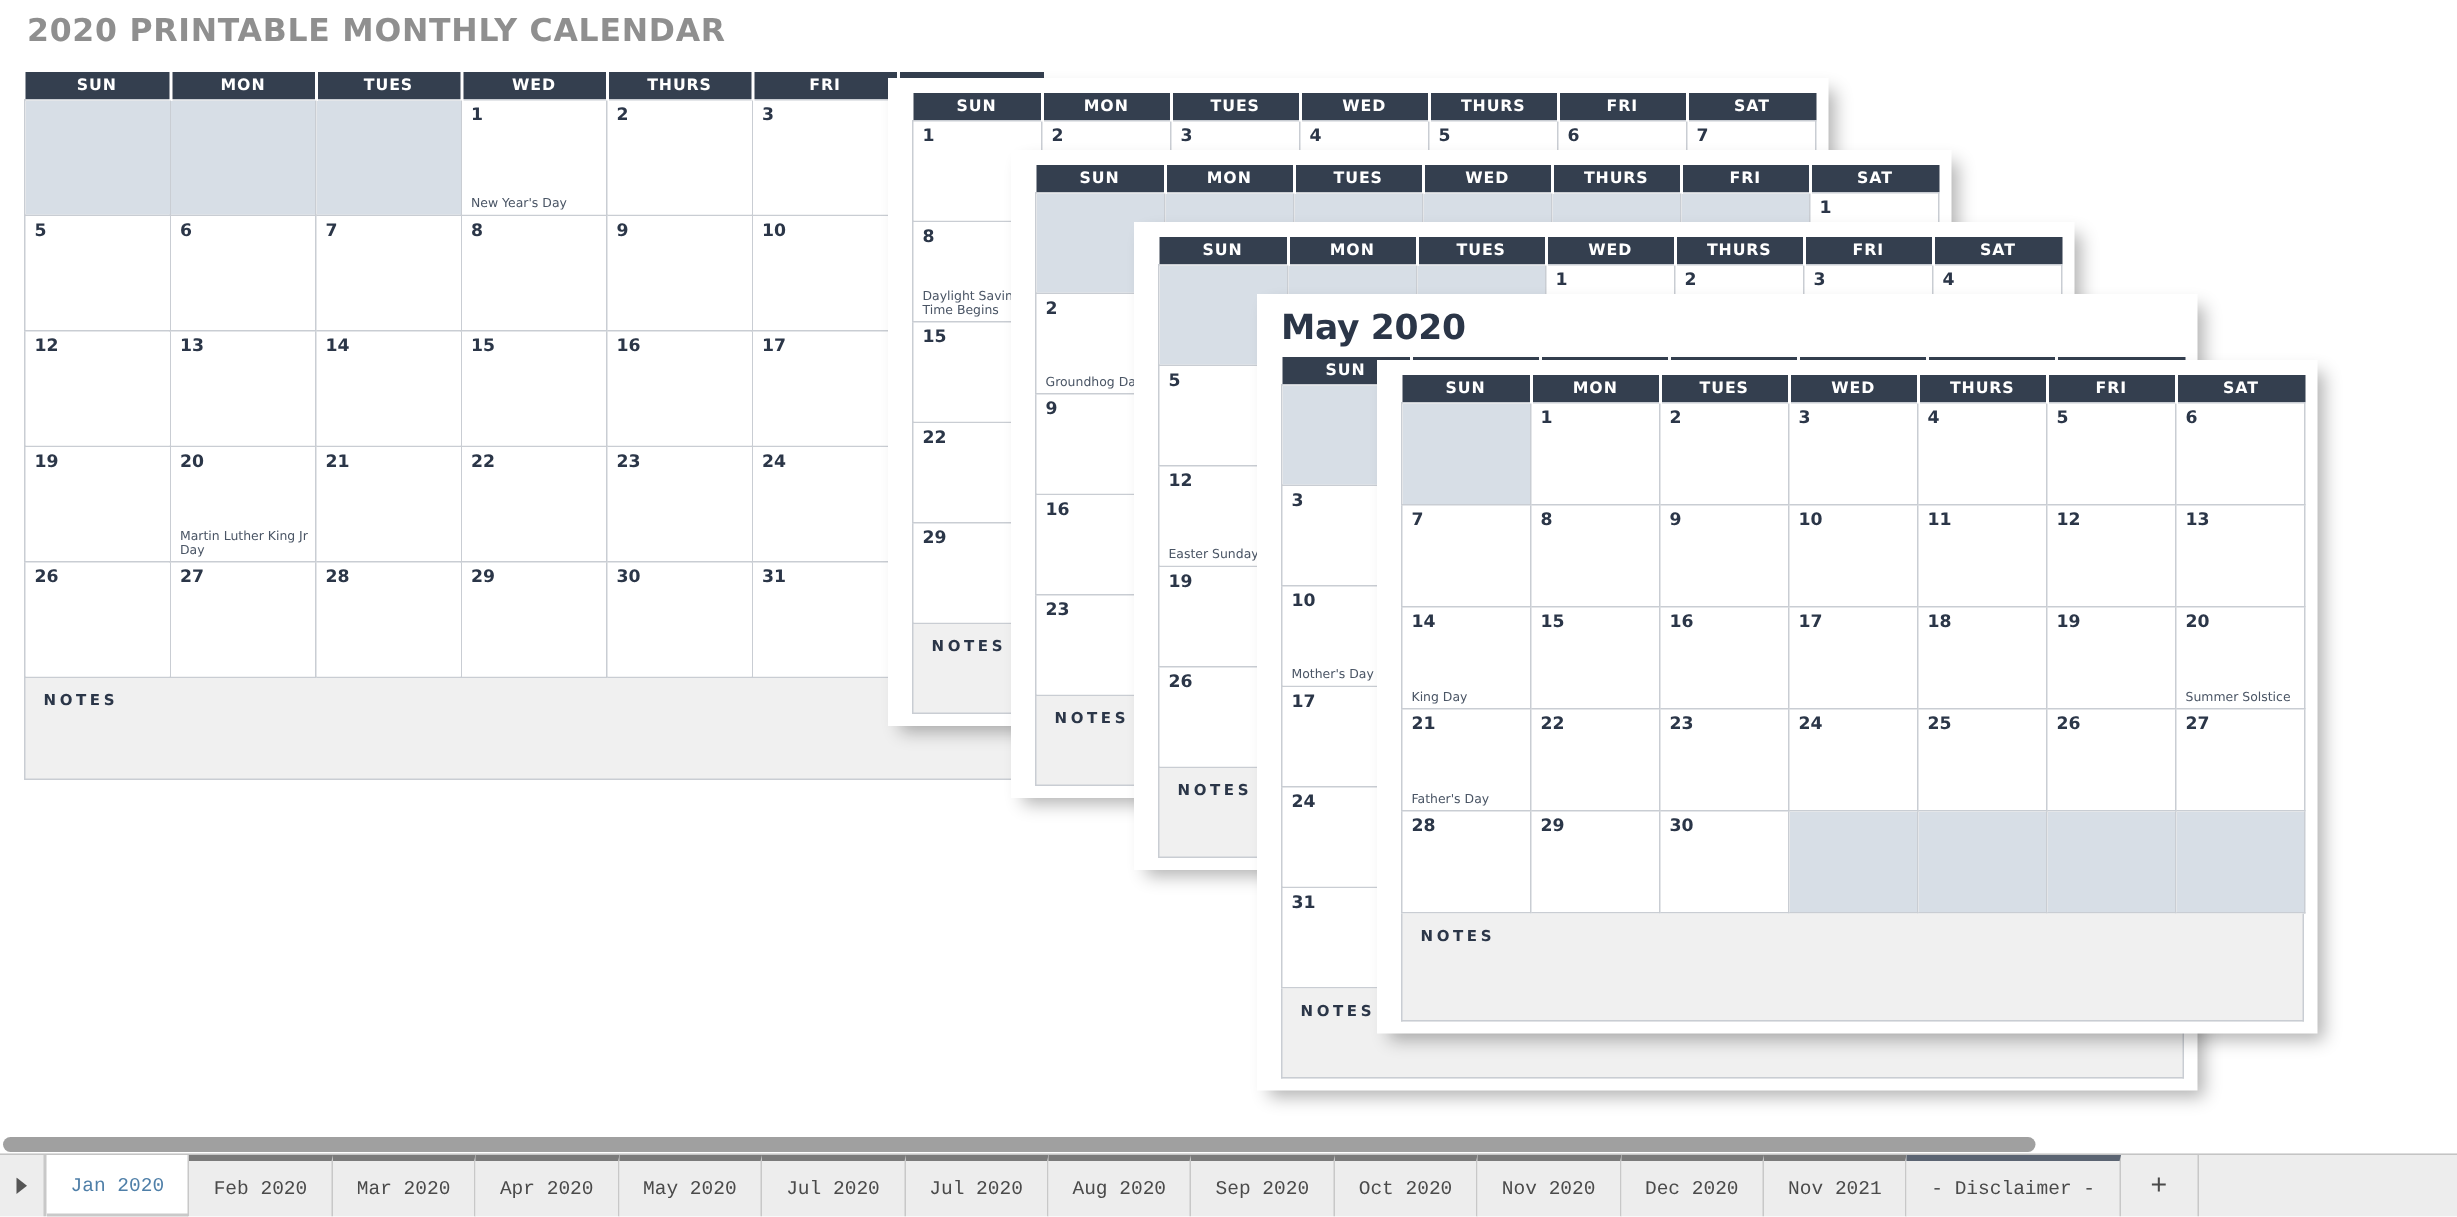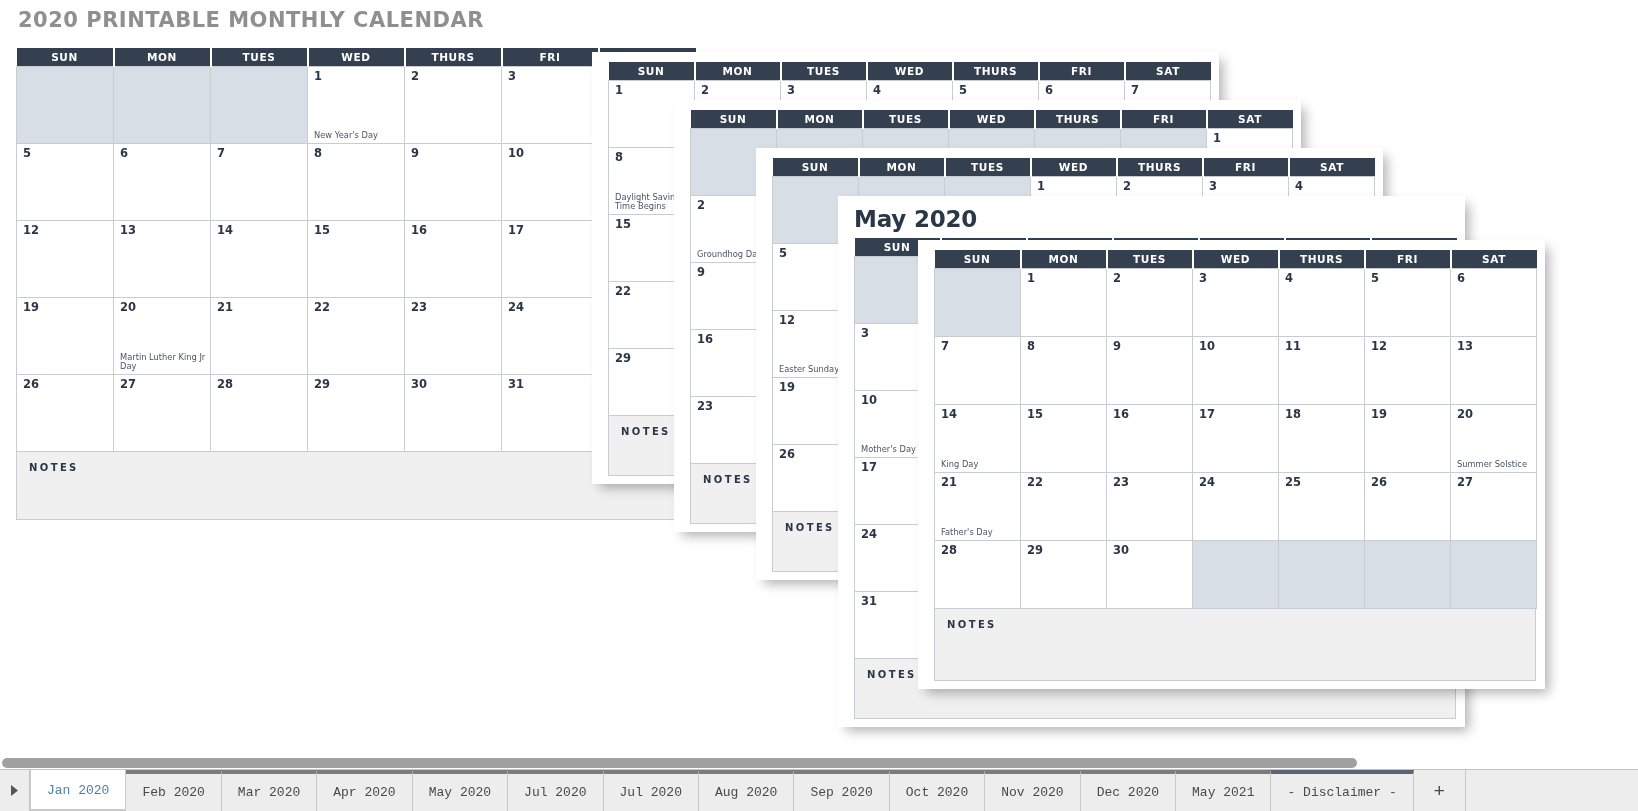--- a/index.html
+++ b/index.html
@@ -919,20 +919,20 @@
         <div class="tab">Mar 2020</div>
         <div class="tab">Apr 2020</div>
         <div class="tab">May 2020</div>
         <div class="tab">Jul 2020</div>
         <div class="tab">Jul 2020</div>
         <div class="tab">Aug 2020</div>
         <div class="tab">Sep 2020</div>
         <div class="tab">Oct 2020</div>
         <div class="tab">Nov 2020</div>
         <div class="tab">Dec 2020</div>
-        <div class="tab">May 2021</div>
+        <div class="tab">Nov 2021</div>
         <div class="tab disclaimer">- Disclaimer -</div>
       </div>
     <div class="tab-add">+</div>
     <div class="tab-filler"></div>
   </div>
 
 </div>
 
 </body></html>

